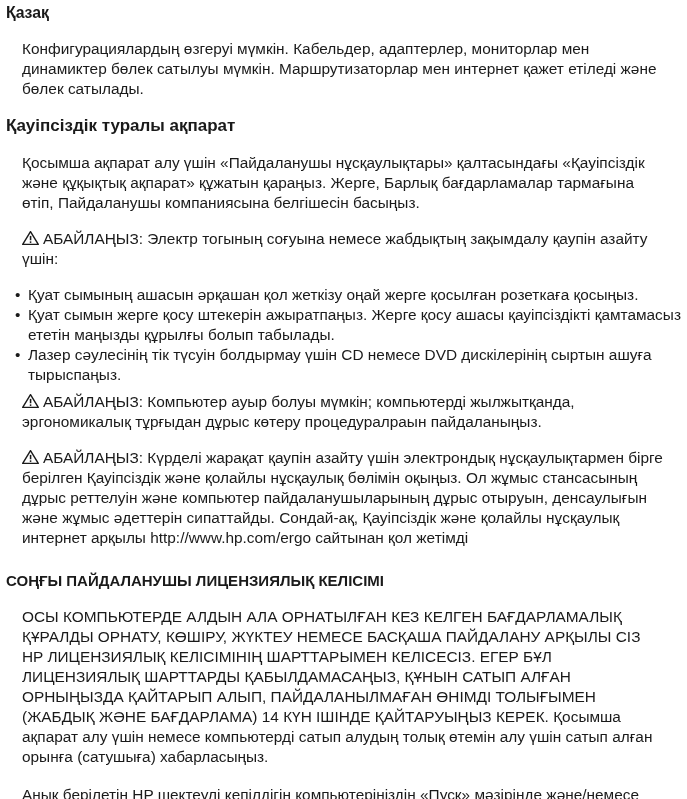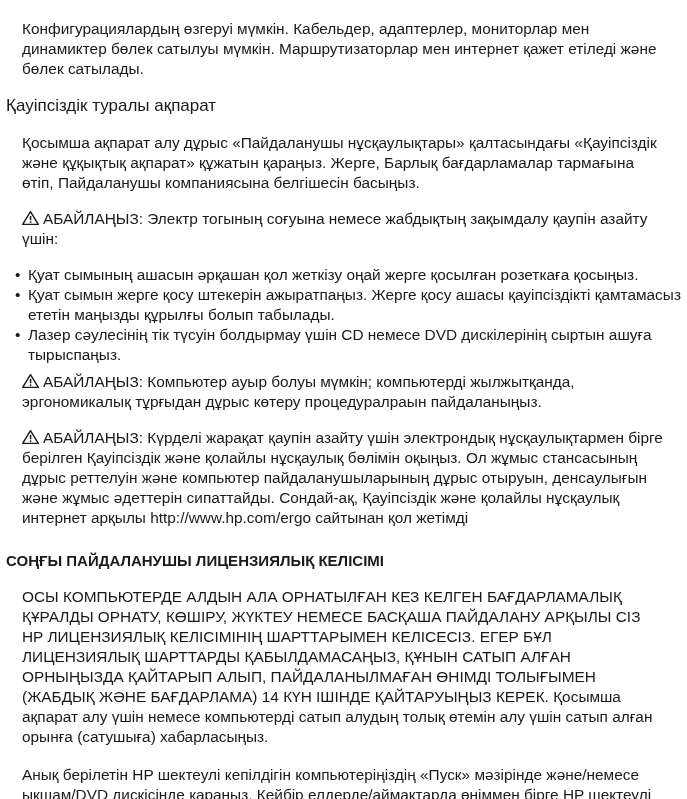--- a/index.html
+++ b/index.html
@@ -10,39 +10,40 @@
   .page{
     width:687px;height:799px;box-sizing:border-box;
     padding:3px 6px 0 6px;background:#ffffff;color:#1a1a1a;
   }
   .doc{
     font-size:15.4px;line-height:20px;color:#1a1a1a;
   }
   .doc p{margin:16px;}
   .b{font-weight:normal;text-align:right;}
   .h-lang{font-weight:bold;font-size:15.8px;line-height:20px;margin:0;}
-  .h-section{font-weight:normal;font-size:17px;line-height:22px;margin:15px 0 1px 0;}
+  .h-section{font-weight:bold;font-size:17px;line-height:22px;margin:15px 0 1px 0;}
   .h-eula{font-weight:bold;font-size:15px;line-height:20px;margin:23px 0 0 0;}
   .warning{margin-top:7px !important;}
   .caps + .para{margin-top:18px;}
   .warn-icon{
     display:inline-block;vertical-align:-2px;margin-right:4px;color:#1a1a1a;
   }
   ul.bullets{list-style:none;margin:0;padding:0 0 0 9px;}
   ul.bullets li{position:relative;padding-left:13px;}
   ul.bullets li::before{content:"\2022";position:absolute;left:0;top:0;}
 </style>
 </head>
 <body>
 
 <div class="page">
   <main class="doc">
+      <div class="h-lang">Қазақ</div>
       <p class="para"><span>Конфигурациялардың өзгеруі мүмкін. Кабельдер, адаптерлер, мониторлар мен динамиктер бөлек сатылуы мүмкін. Маршрутизаторлар мен интернет қажет етіледі және бөлек сатылады.</span></p>
       <div class="h-section">Қауіпсіздік туралы ақпарат</div>
-      <p class="para"><span>Қосымша ақпарат алу дұрыс </span><span class="b">«Пайдаланушы нұсқаулықтары»</span><span> қалтасындағы «Қауіпсіздік және құқықтық ақпарат» құжатын қараңыз. </span><span class="b">Жерге, Барлық бағдарламалар</span><span> тармағына өтіп, </span><span class="b">Пайдаланушы компаниясына белгішесін басыңыз</span><span>.</span></p>
+      <p class="para"><span>Қосымша ақпарат алу үшін </span><span class="b">«Пайдаланушы нұсқаулықтары»</span><span> қалтасындағы «Қауіпсіздік және құқықтық ақпарат» құжатын қараңыз. </span><span class="b">Жерге, Барлық бағдарламалар</span><span> тармағына өтіп, </span><span class="b">Пайдаланушы компаниясына белгішесін басыңыз</span><span>.</span></p>
       <p class="para warning"><svg class="warn-icon" width="17" height="16" viewBox="0 0 24 22">
           <path d="M12 2 L23 20 H1 Z" fill="none" stroke="currentColor" stroke-width="2" stroke-linejoin="round"></path>
           <rect x="11" y="8" width="2.2" height="6.2" fill="currentColor"></rect>
           <circle cx="12.1" cy="16.8" r="1.35" fill="currentColor"></circle>
         </svg><span class="b">АБАЙЛАҢЫЗ:</span><span> Электр тогының соғуына немесе жабдықтың зақымдалу қаупін азайту үшін:</span></p>
       <ul class="bullets">
         <li><span>Қуат сымының ашасын әрқашан қол жеткізу оңай жерге қосылған розеткаға қосыңыз.</span></li>
         <li><span>Қуат сымын жерге қосу штекерін ажыратпаңыз. Жерге қосу ашасы қауіпсіздікті қамтамасыз ететін маңызды құрылғы болып табылады.</span></li>
         <li><span>Лазер сәулесінің тік түсуін болдырмау үшін CD немесе DVD дискілерінің сыртын ашуға тырыспаңыз.</span></li>
       </ul>

